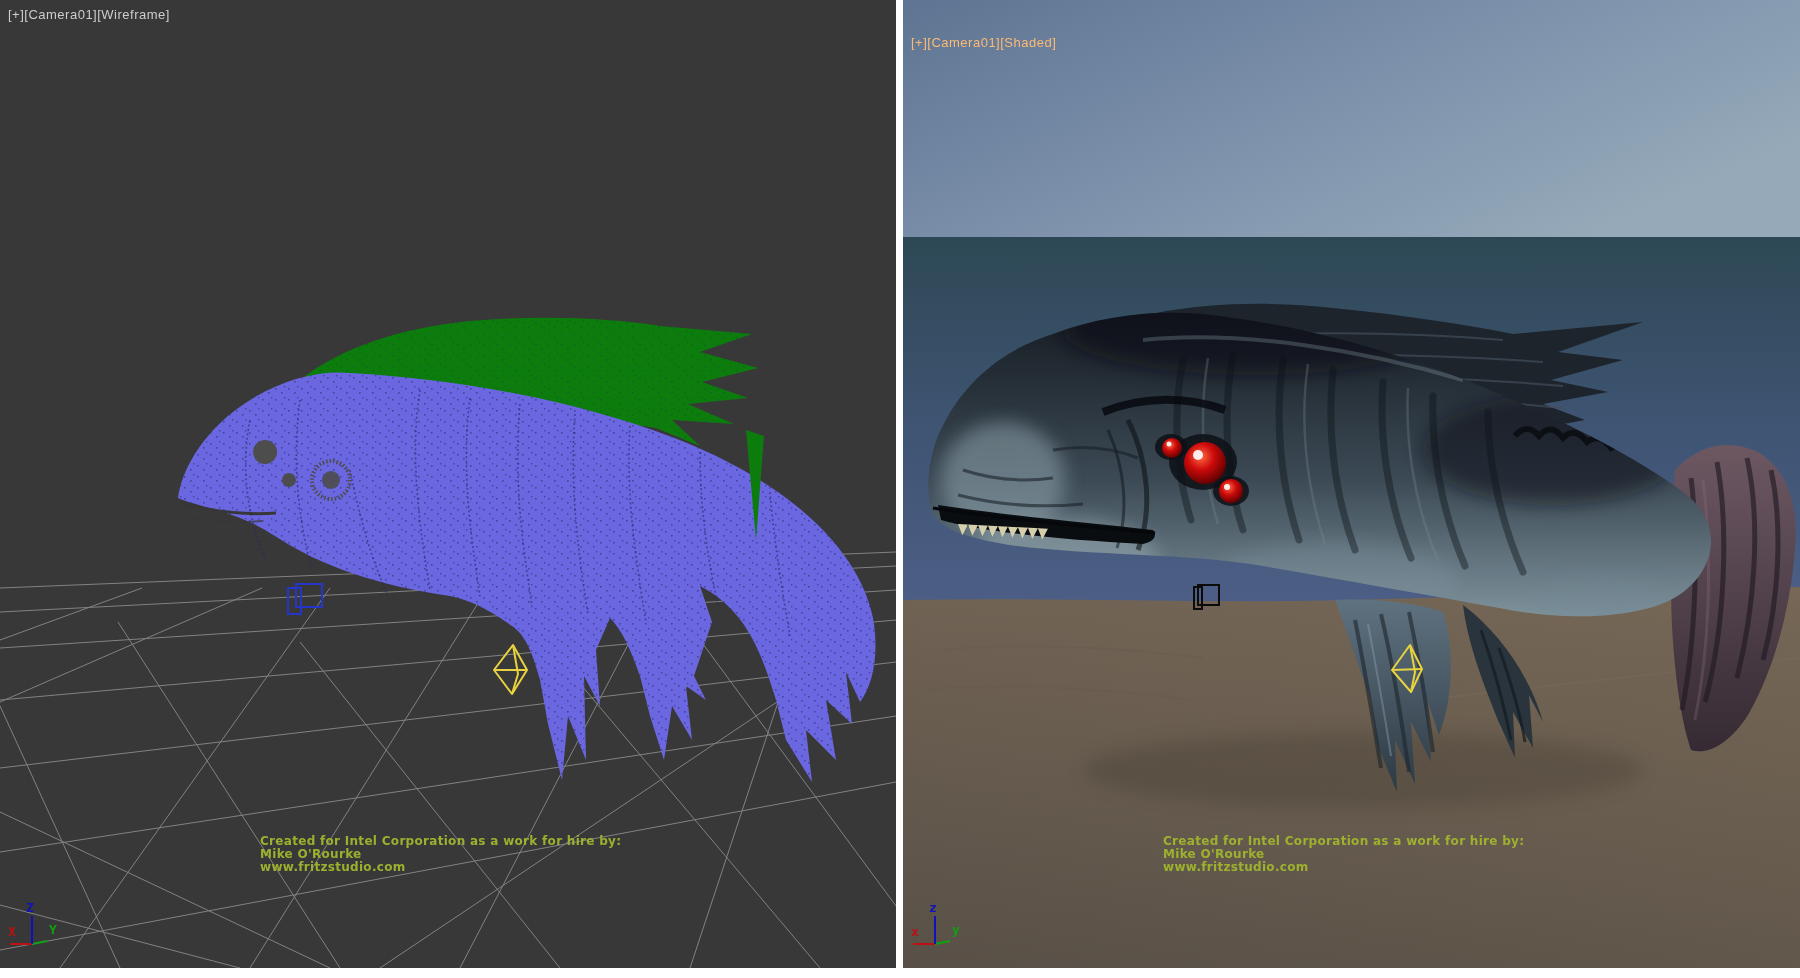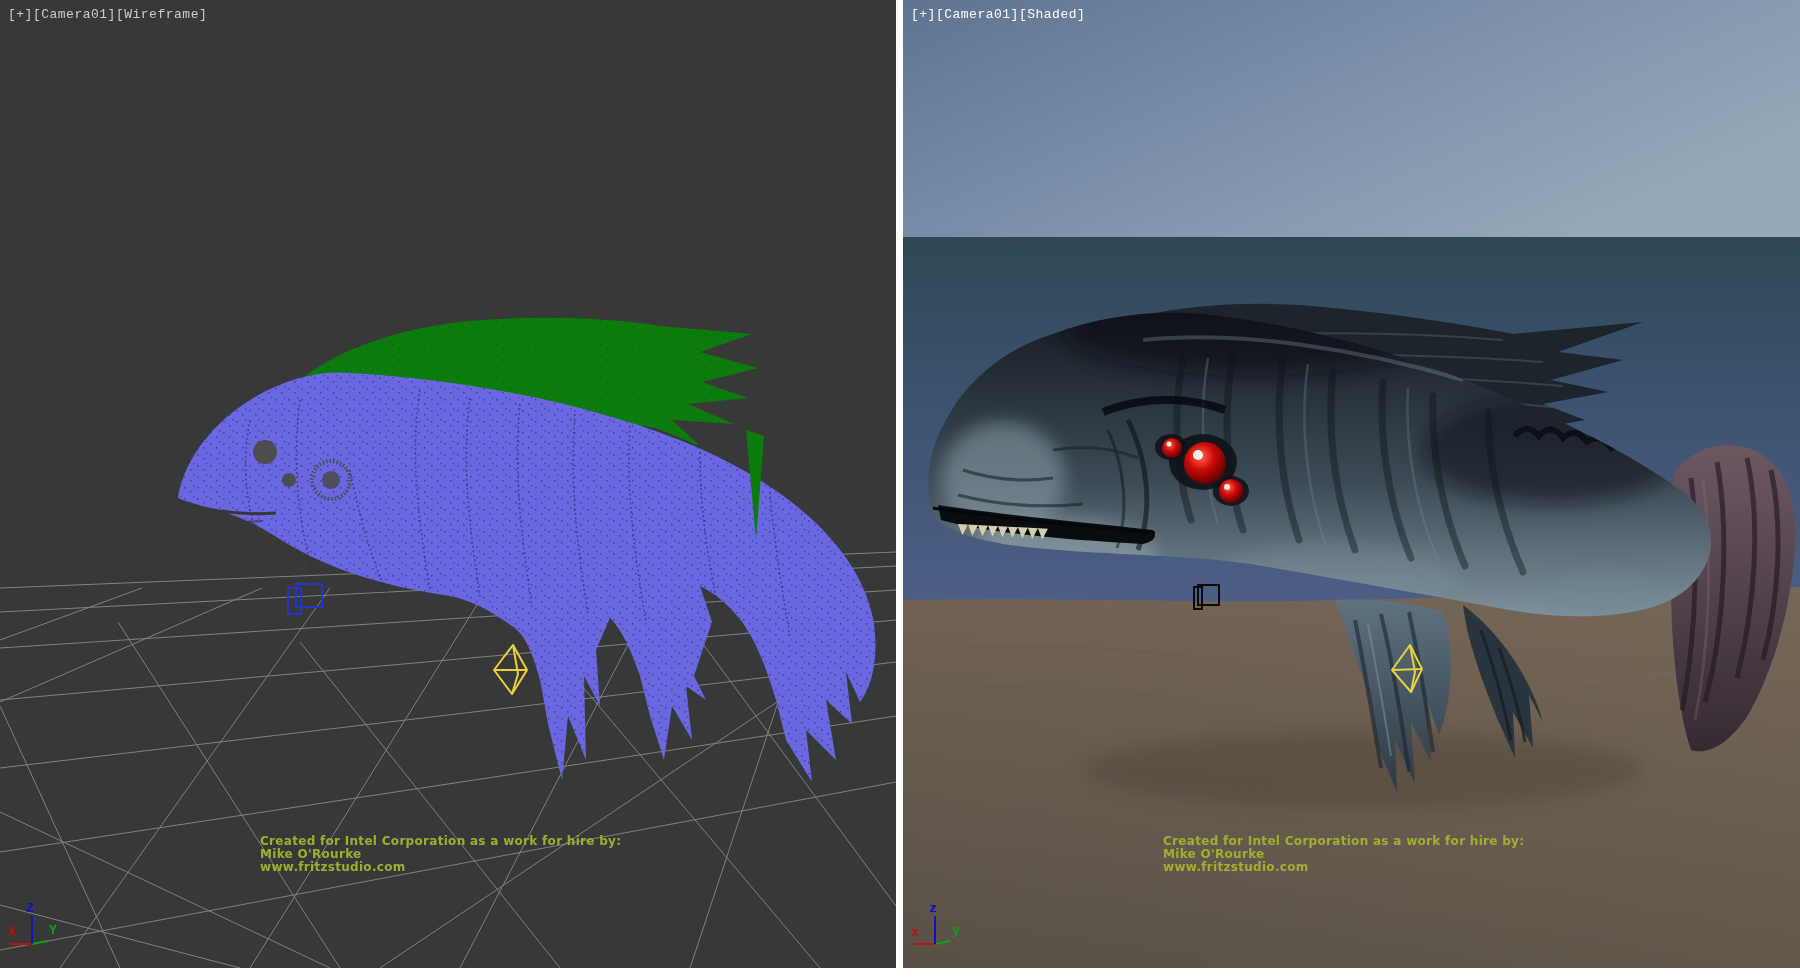--- a/index.html
+++ b/index.html
@@ -2,24 +2,24 @@
 <html style="--divider: #ffffff; --left_bg: #383838; --grid_line: #8f8f8f; --fish_wire_body: #6a67e0; --fish_wire_fin: #0c7d0c; --wire_eye_spot: #4d4d4d; --helper_box_left: #2436c8; --helper_box_right: #0b0b0b; --bone_helper: #e8d23f; --watermark_text: #a2b62e; --sky_left: #5d7492; --sky_right: #95a9b9; --sea_top: #2d4854; --sea_bottom: #4c5e85; --sand_top: #716354; --sand_bottom: #585047; --eye_red: #cc0a0a; --axis_x: #bb1111; --axis_y: #11a011; --axis_z: #1111bb;"><head>
 <meta charset="utf-8">
 <style>
   html,body{margin:0;padding:0;background:#ffffff;}
   body{width:1800px;height:978px;font-family:"DejaVu Sans",sans-serif;}
   .stage{position:relative;width:1800px;height:978px;background:var(--divider,#ffffff);overflow:hidden;}
   .viewport{position:absolute;top:0;height:968px;overflow:hidden;}
   .viewport.left{left:0;width:896px;background:var(--left_bg,#383838);}
   .viewport.right{left:903px;width:897px;background:var(--sea_bottom,#4c5e85);}
   .viewport svg{position:absolute;left:0;top:0;}
-  .vp-label{position:absolute;top:7px;left:8px;font-family:Liberation Mono, monospace;
+  .vp-label{position:absolute;top:7px;left:8px;font-family:Liberation Sans, sans-serif;
             font-size:13px;letter-spacing:0.5px;cursor:pointer;user-select:none;}
   .viewport.left .vp-label{color:#cdcdcd;}
-  .viewport.right .vp-label{color:#ffffff;}
+  .viewport.right .vp-label{color:#fdba74;margin-top:28px;}
   .watermark{position:absolute;left:260px;top:788px;font-size:12px;font-weight:bold;
              color:var(--watermark_text,#a2b62e);line-height:13px;letter-spacing:0.3px;
              font-family:"DejaVu Sans",sans-serif;opacity:0.95;margin-top:47px;}
   text.axis{font-family:"DejaVu Sans Mono",monospace;font-size:13px;font-weight:bold;}
 </style>
 </head>
 <body>
 
 <div class="stage">
 

